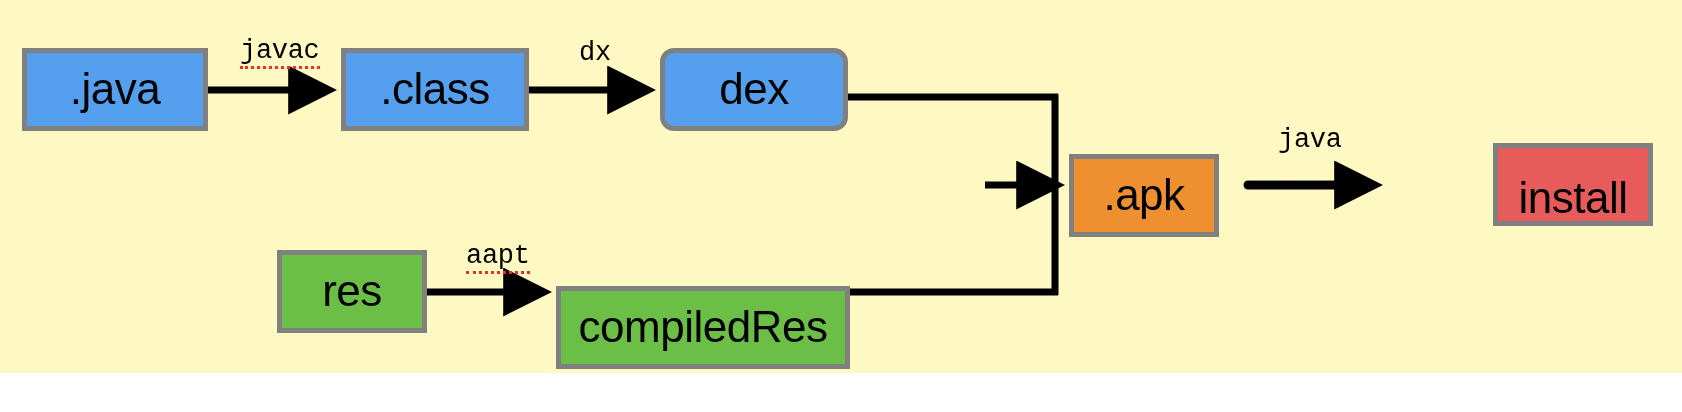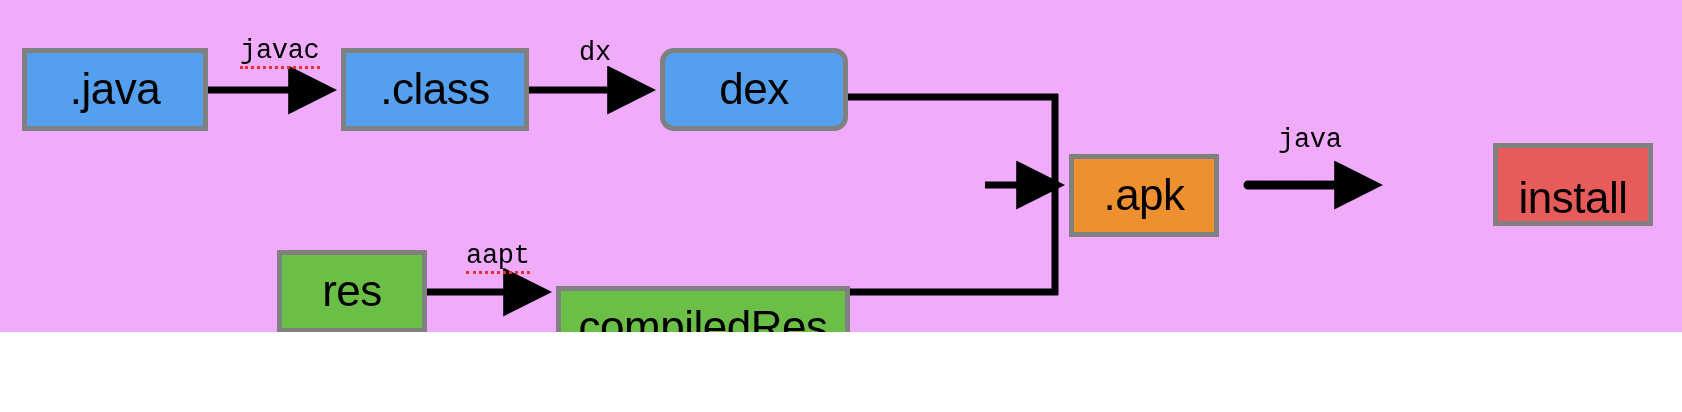--- a/index.html
+++ b/index.html
@@ -6,22 +6,22 @@
     margin: 0;
     padding: 0;
     background: #ffffff;
   }
   body {
     font-family: "Liberation Sans", sans-serif;
   }
   #canvas {
     position: relative;
     width: 1682px;
-    height: 332px;
-    background: #f0abfc;
+    height: 373px;
+    background: #fef9c3;
     overflow: hidden;
   }
   .node {
     position: absolute;
     box-sizing: border-box;
     border: 5px solid #808080;
     display: flex;
     align-items: center;
     justify-content: center;
     color: #000000;

